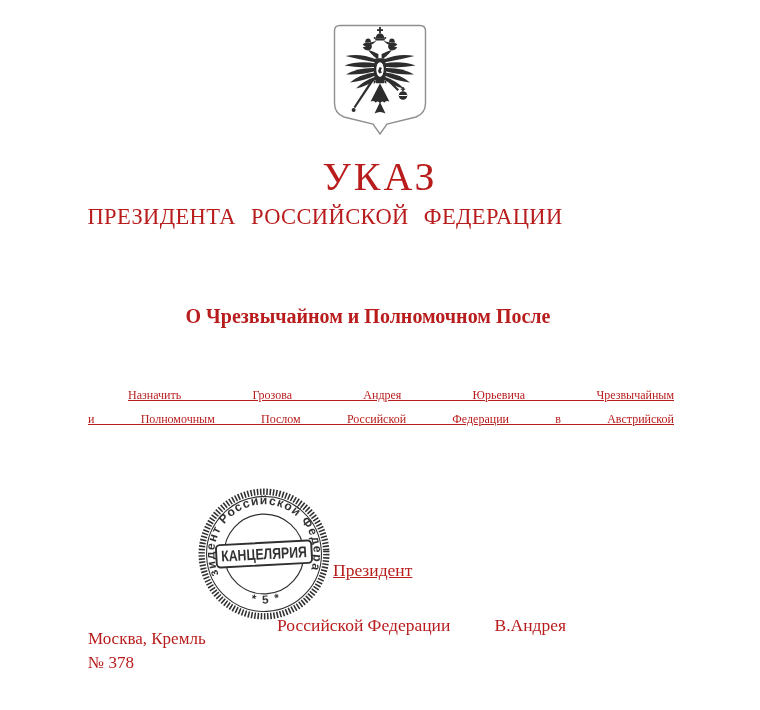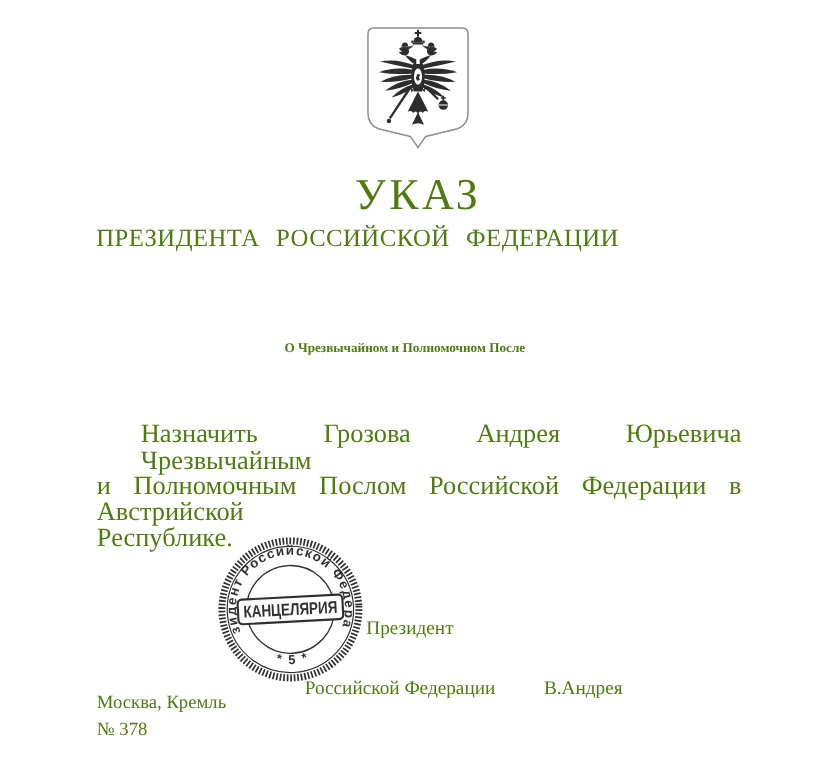--- a/index.html
+++ b/index.html
@@ -1,49 +1,49 @@
 <!DOCTYPE html>
 <html><head>
 <meta charset="utf-8">
 <style>
   html,body{margin:0;padding:0;background:#fff;}
   .page{
     position:relative;width:760px;height:710px;background:#ffffff;
-    font-family:"Liberation Serif",serif;color:#4d7c0f;overflow:hidden;
+    font-family:"Liberation Serif",serif;color:#b91c1c;overflow:hidden;
   }
   .abs{position:absolute;}
   
   .emblem{left:333px;top:24px;width:94px;height:112px;}
   
   .title-main{
     left:0;top:153px;width:760px;text-align:center;
     font-size:40px;letter-spacing:3px;font-weight:500;
   }
   .title-sub{
     left:0;top:204px;width:650px;text-align:center;
     font-size:22.5px;letter-spacing:.4px;word-spacing:9px;font-weight:500;
   }
   
   .subject{
     left:0;top:306px;width:736px;text-align:center;
-    font-size:12px;font-weight:bold;line-height:21.5px;
+    font-size:20px;font-weight:bold;line-height:21.5px;
   }
   
   .body-text{
     left:88px;top:384px;width:586px;
-    font-size:24px;line-height:23.5px;
+    font-size:12px;line-height:23.5px;text-decoration:underline;
   }
   .just{text-align:justify;text-align-last:justify;}
   .indent{padding-left:40px;}
   
   .signature{
     left:277px;top:559px;width:289px;
     font-size:17.5px;line-height:23px;
   }
-  .sig-line1{padding-left:56px;}
+  .sig-line1{padding-left:56px;text-decoration:underline;}
   .sig-line2{display:flex;justify-content:space-between;margin-top:32px;}
   
   .footer{
     left:88px;top:627px;
     font-size:17px;line-height:23.5px;
   }
   
   .stamp{
     left:191px;top:481px;width:146px;height:146px;
     transform:rotate(-3deg);opacity:.92;
@@ -118,21 +118,20 @@
   <div class="abs title-main">УКАЗ</div>
   <div class="abs title-sub">ПРЕЗИДЕНТА РОССИЙСКОЙ ФЕДЕРАЦИИ</div>
 
   <div class="abs subject">
     <div>О Чрезвычайном и Полномочном После</div>
   </div>
 
   <div class="abs body-text">
     <div class="just indent">Назначить Грозова Андрея Юрьевича Чрезвычайным</div>
     <div class="just">и Полномочным Послом Российской Федерации в Австрийской</div>
-    <div>Республике.</div>
   </div>
 
   <div class="abs signature">
     <div class="sig-line1">Президент</div>
     <div class="sig-line2">
       <span>Российской Федерации</span>
       <span>В.Андрея</span>
     </div>
   </div>
 

